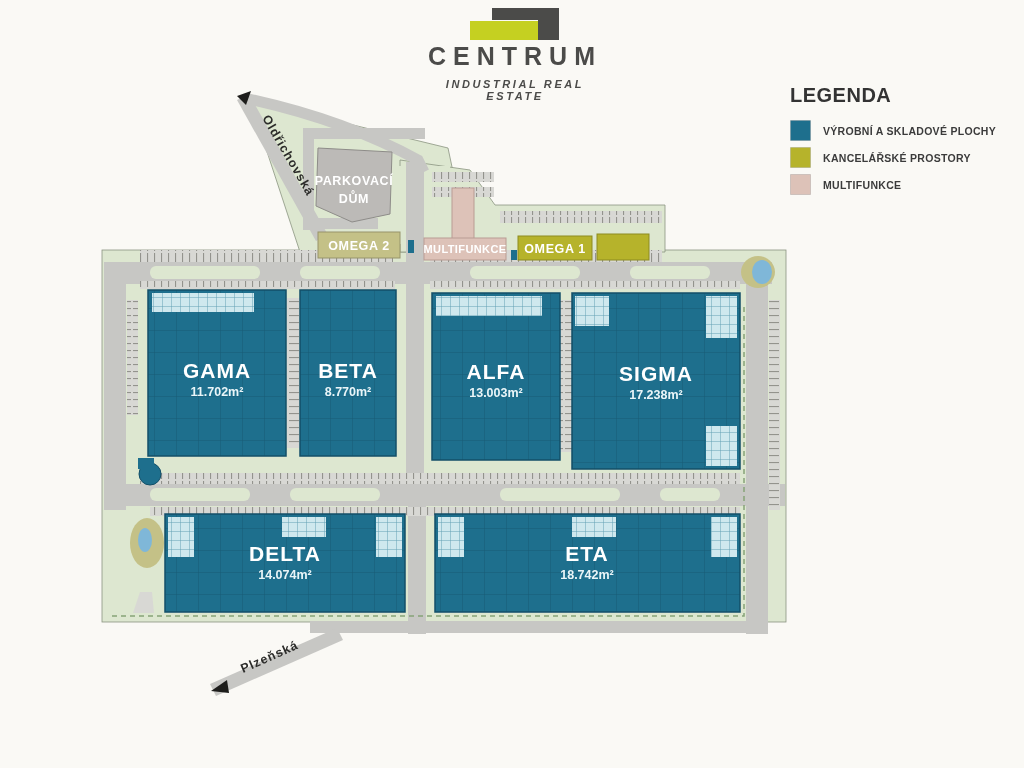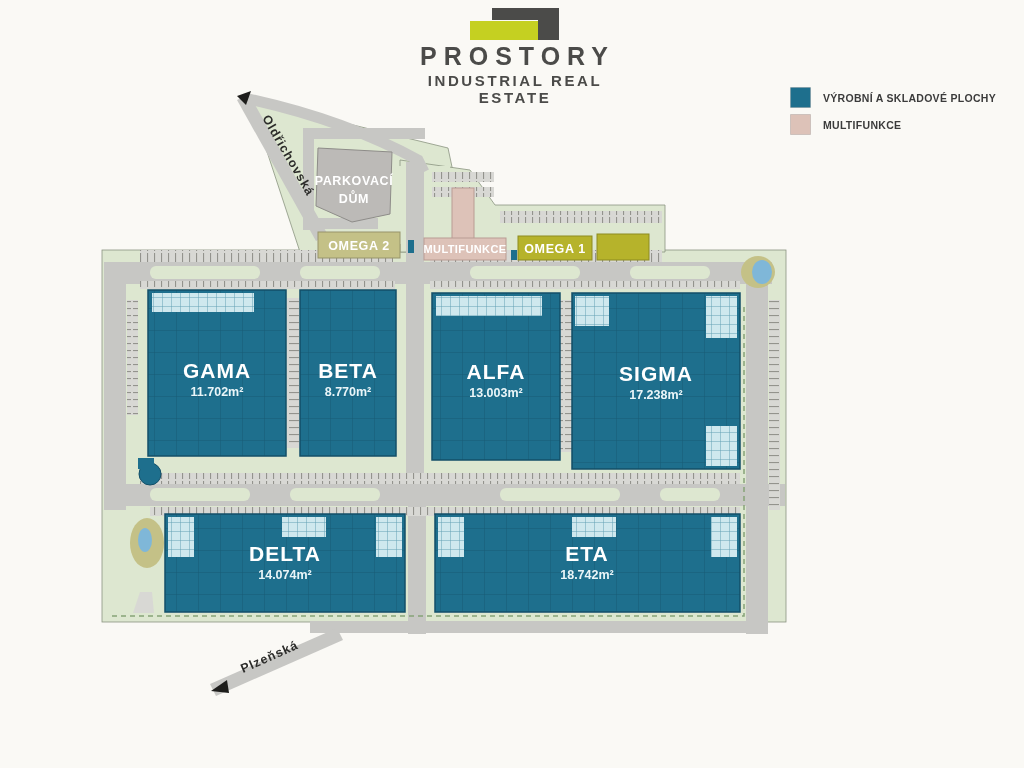--- a/index.html
+++ b/index.html
@@ -5,21 +5,21 @@
   html,body{margin:0;padding:0;}
   body{width:1024px;height:768px;background:#faf9f5;position:relative;overflow:hidden;
        font-family:"Liberation Sans",sans-serif;}
   .canvas{position:absolute;inset:0;width:1024px;height:768px;}
   svg{display:block;}
 
   
   .logo{position:absolute;left:420px;top:8px;width:190px;text-align:center;}
   .logo-mark{margin:0 auto;}
   .logo-title{font-weight:bold;font-size:25px;letter-spacing:7px;color:#4b4b49;line-height:1.05;margin-top:2px;}
-  .logo-sub{font-weight:bold;font-size:15px;letter-spacing:2.6px;color:#4b4b49;margin-top:3px;}
+  .logo-sub{font-weight:bold;font-size:11px;letter-spacing:2.6px;color:#4b4b49;margin-top:9px;font-style:italic;}
 
   
   .legend{position:absolute;left:790px;top:84px;width:230px;}
   .legend-title{font-weight:bold;font-size:20px;color:#333;letter-spacing:.5px;margin-bottom:10px;}
   .legend-item{display:flex;align-items:center;height:27px;}
   .legend-item svg{flex:0 0 auto;margin-right:12px;}
   .legend-label{font-weight:bold;font-size:10.5px;color:#3b3b3b;letter-spacing:.3px;white-space:nowrap;}
 
   
   .hall-name{fill:#ffffff;font:bold 21px "Liberation Sans",sans-serif;letter-spacing:1px;text-anchor:middle;}
@@ -173,33 +173,40 @@
   <text class="hall-area" x="285" y="579">14.074m²</text>
   <text class="hall-name" x="587" y="561">ETA</text>
   <text class="hall-area" x="587" y="579">18.742m²</text>
 </svg>
 
 <div class="logo">
   <svg class="logo-mark" width="90" height="33" viewBox="0 0 90 33">
     <polygon points="22,0 89,0 89,32 68,32 68,12 22,12" fill="#4b4b49"></polygon>
     <rect x="0" y="13" width="68" height="19" fill="#c5d021"></rect>
   </svg>
-  <div class="logo-title">PROSTORY</div>
+  <div class="logo-title">CENTRUM</div>
   <div class="logo-sub">INDUSTRIAL REAL ESTATE</div>
 </div>
 
 <div class="legend">
+  <div class="legend-title">LEGENDA</div>
 
   <div class="legend-item">
     <svg width="21" height="21">
       <rect x="0.5" y="0.5" width="20" height="20" stroke="#55555533" fill="#1e6f8d"></rect>
     </svg>
     <span class="legend-label">VÝROBNÍ A SKLADOVÉ PLOCHY</span>
   </div>
 
+  <div class="legend-item">
+    <svg width="21" height="21">
+      <rect x="0.5" y="0.5" width="20" height="20" stroke="#55555533" fill="#b6b32b"></rect>
+    </svg>
+    <span class="legend-label">KANCELÁŘSKÉ PROSTORY</span>
+  </div>
 
   <div class="legend-item">
     <svg width="21" height="21">
       <rect x="0.5" y="0.5" width="20" height="20" stroke="#55555533" fill="#ddc2b8"></rect>
     </svg>
     <span class="legend-label">MULTIFUNKCE</span>
   </div>
 
 
 </div>

